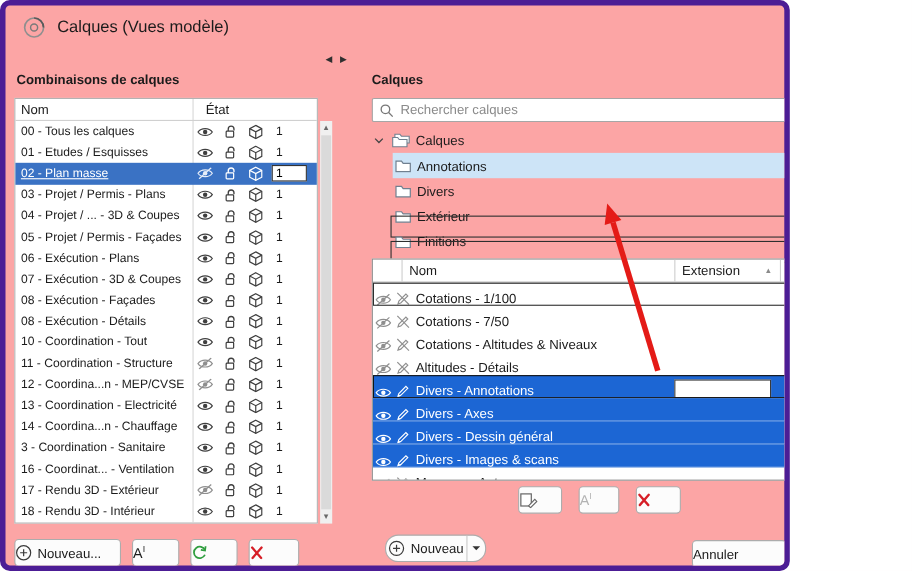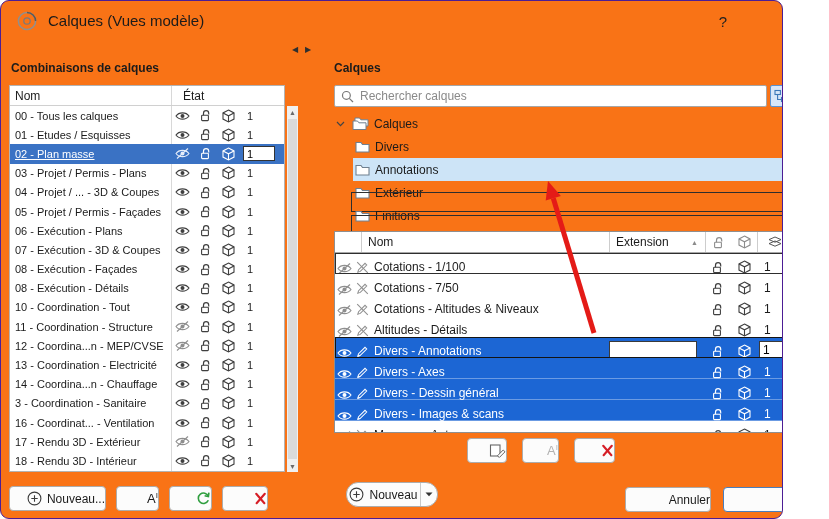--- a/index.html
+++ b/index.html
@@ -1,17 +1,17 @@
 <!DOCTYPE html>
 <html><head>
 <meta charset="utf-8">
 <style>
   *{box-sizing:border-box;margin:0;padding:0;}
   html,body{background:#ffffff;}
-  .dialog{position:relative;width:783px;height:519px;background:#f97316;border:1px solid #4c1d95;border-radius:9px;overflow:hidden;font-family:"Liberation Sans","DejaVu Sans",sans-serif;font-size:12px;color:#1b1b1b;}
+  .dialog{position:relative;width:718px;height:519px;background:#fca5a5;border:5px solid #4c1d95;border-radius:9px;overflow:hidden;font-family:"Liberation Sans","DejaVu Sans",sans-serif;font-size:12px;color:#1b1b1b;}
   .icon{display:inline-flex;align-items:center;justify-content:center;line-height:0;}
   
   .dlg-icon{position:absolute;left:15px;top:9px;}
   .dlg-title{position:absolute;left:47px;top:11px;font-size:15px;}
   .tb-btn{position:absolute;top:7px;width:36px;height:27px;display:flex;align-items:center;justify-content:center;font-size:15px;color:#222;}
   .tb-help{left:704px;}
   .tb-close{left:774px;}
   
   .lp-title{position:absolute;left:10px;top:60px;font-weight:bold;}
   .rp-title{position:absolute;left:333px;top:60px;font-weight:bold;}
@@ -76,21 +76,21 @@
   .ri.off{color:#8f8f8f;}
   .rname{flex:1;padding-left:3px;white-space:nowrap;overflow:hidden;}
   .rext{width:96px;display:flex;align-items:center;}
   .editext{width:88px;height:17px;background:#fff;border:1px solid #3a3a3a;}
   .rc{width:26px;display:flex;justify-content:center;align-items:center;color:#3f3f3f;}
   .rrow.sel .rc{color:#fff;}
   .rcnt{width:34px;padding-left:7px;}
   .rcnt.editc{padding-left:2px;}
   .editnum2{display:inline-block;width:28px;height:17px;background:#fff;color:#000;border:1px solid #3a3a3a;padding-left:3px;line-height:16px;}
   
-  .btn{position:absolute;display:inline-flex;align-items:center;justify-content:flex-end;gap:5px;height:25px;background:#fcfcfc;border:1px solid #acacac;border-radius:4px;font:12px "Liberation Sans",sans-serif;color:#1b1b1b;}
+  .btn{position:absolute;display:inline-flex;align-items:center;justify-content:flex-start;gap:5px;height:25px;background:#fcfcfc;border:1px solid #acacac;border-radius:4px;font:12px "Liberation Sans",sans-serif;color:#1b1b1b;}
   .b-newl{left:8px;top:485px;width:97px;}
   .b-renl{left:115px;top:485px;width:43px;}
   .b-upd{left:168px;top:485px;width:43px;}
   .b-dell{left:221px;top:485px;width:46px;}
   .splitbtn{position:absolute;left:345px;top:437px;width:92px;height:25px;display:flex;background:#fcfcfc;border:1px solid #acacac;border-radius:12px;align-items:stretch;margin-top:44px;}
   .sb-main{flex:1;display:flex;align-items:center;justify-content:center;gap:5px;}
   .sb-arrow{width:17px;display:flex;align-items:center;justify-content:center;border-left:1px solid #c9c9c9;}
   .b-ext{left:466px;top:437px;width:40px;}
   .b-renr{left:521px;top:437px;width:37px;}
   .b-renr .aT{color:#b3b3b3;}
@@ -637,35 +637,35 @@
           </svg>
         </span>
         <span class="icon ">
           <svg width="17" height="13" viewBox="0 0 17 13">
             <path d="M3 1 h4.5 l1.4 1.8 H16 V9 H3 Z" fill="#fff" stroke="#708090" stroke-width="1"></path>
             <path d="M1 4 h4.5 l1.4 1.8 H14 V12.5 H1 Z" fill="#fff" stroke="#708090" stroke-width="1"></path>
           </svg>
         </span>
         <span>Calques</span>
       </div>
+      <div class="trow child hl">
+        <span class="icon ">
+          <svg width="15" height="12" viewBox="0 0 15 12">
+            <path d="M1 1.5 h5 l1.5 2 H14 V11 H1 Z" fill="#ffffff" stroke="#708090" stroke-width="1.1"></path>
+          </svg>
+        </span>
+        <span>Annotations</span>
+      </div>
       <div class="trow child">
         <span class="icon ">
           <svg width="15" height="12" viewBox="0 0 15 12">
             <path d="M1 1.5 h5 l1.5 2 H14 V11 H1 Z" fill="#ffffff" stroke="#708090" stroke-width="1.1"></path>
           </svg>
         </span>
         <span>Divers</span>
-      </div>
-      <div class="trow child hl">
-        <span class="icon ">
-          <svg width="15" height="12" viewBox="0 0 15 12">
-            <path d="M1 1.5 h5 l1.5 2 H14 V11 H1 Z" fill="#ffffff" stroke="#708090" stroke-width="1.1"></path>
-          </svg>
-        </span>
-        <span>Annotations</span>
       </div>
       <div class="trow child">
         <span class="icon ">
           <svg width="15" height="12" viewBox="0 0 15 12">
             <path d="M1 1.5 h5 l1.5 2 H14 V11 H1 Z" fill="#ffffff" stroke="#708090" stroke-width="1.1"></path>
           </svg>
         </span>
         <span>Extérieur</span>
         <span class="dragbox"></span>
       </div>

